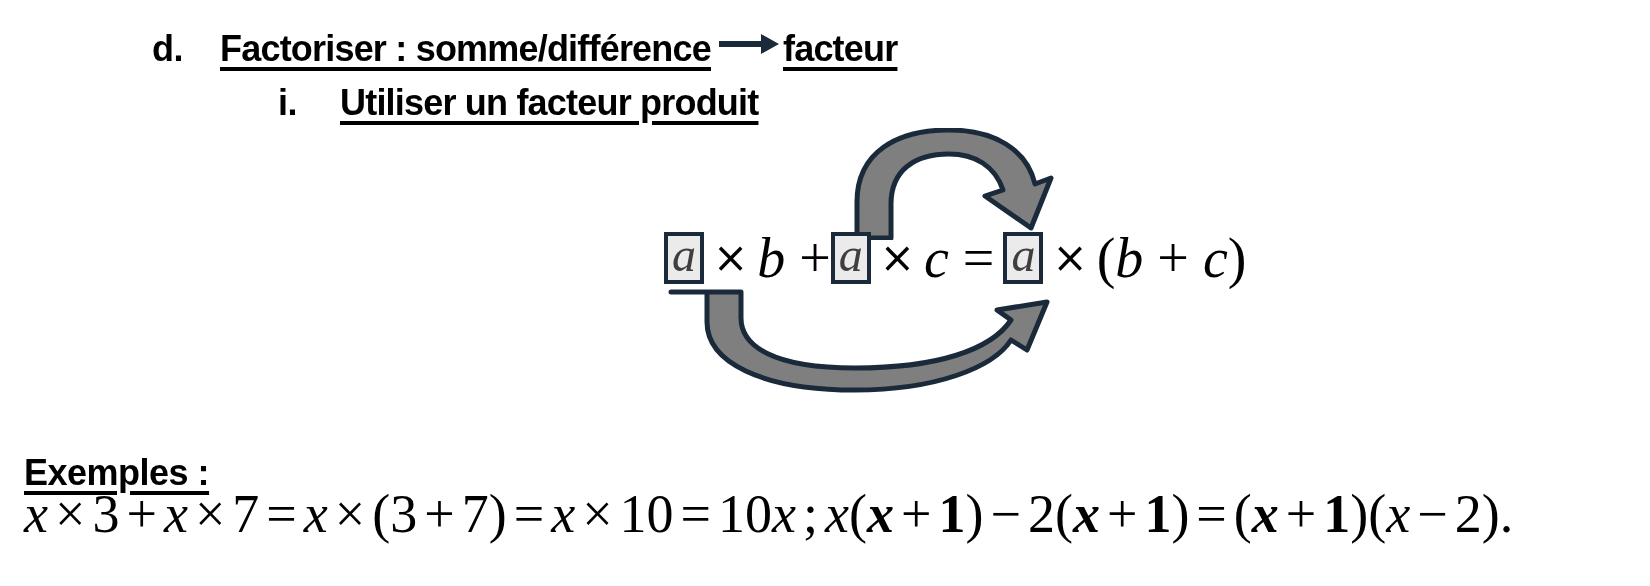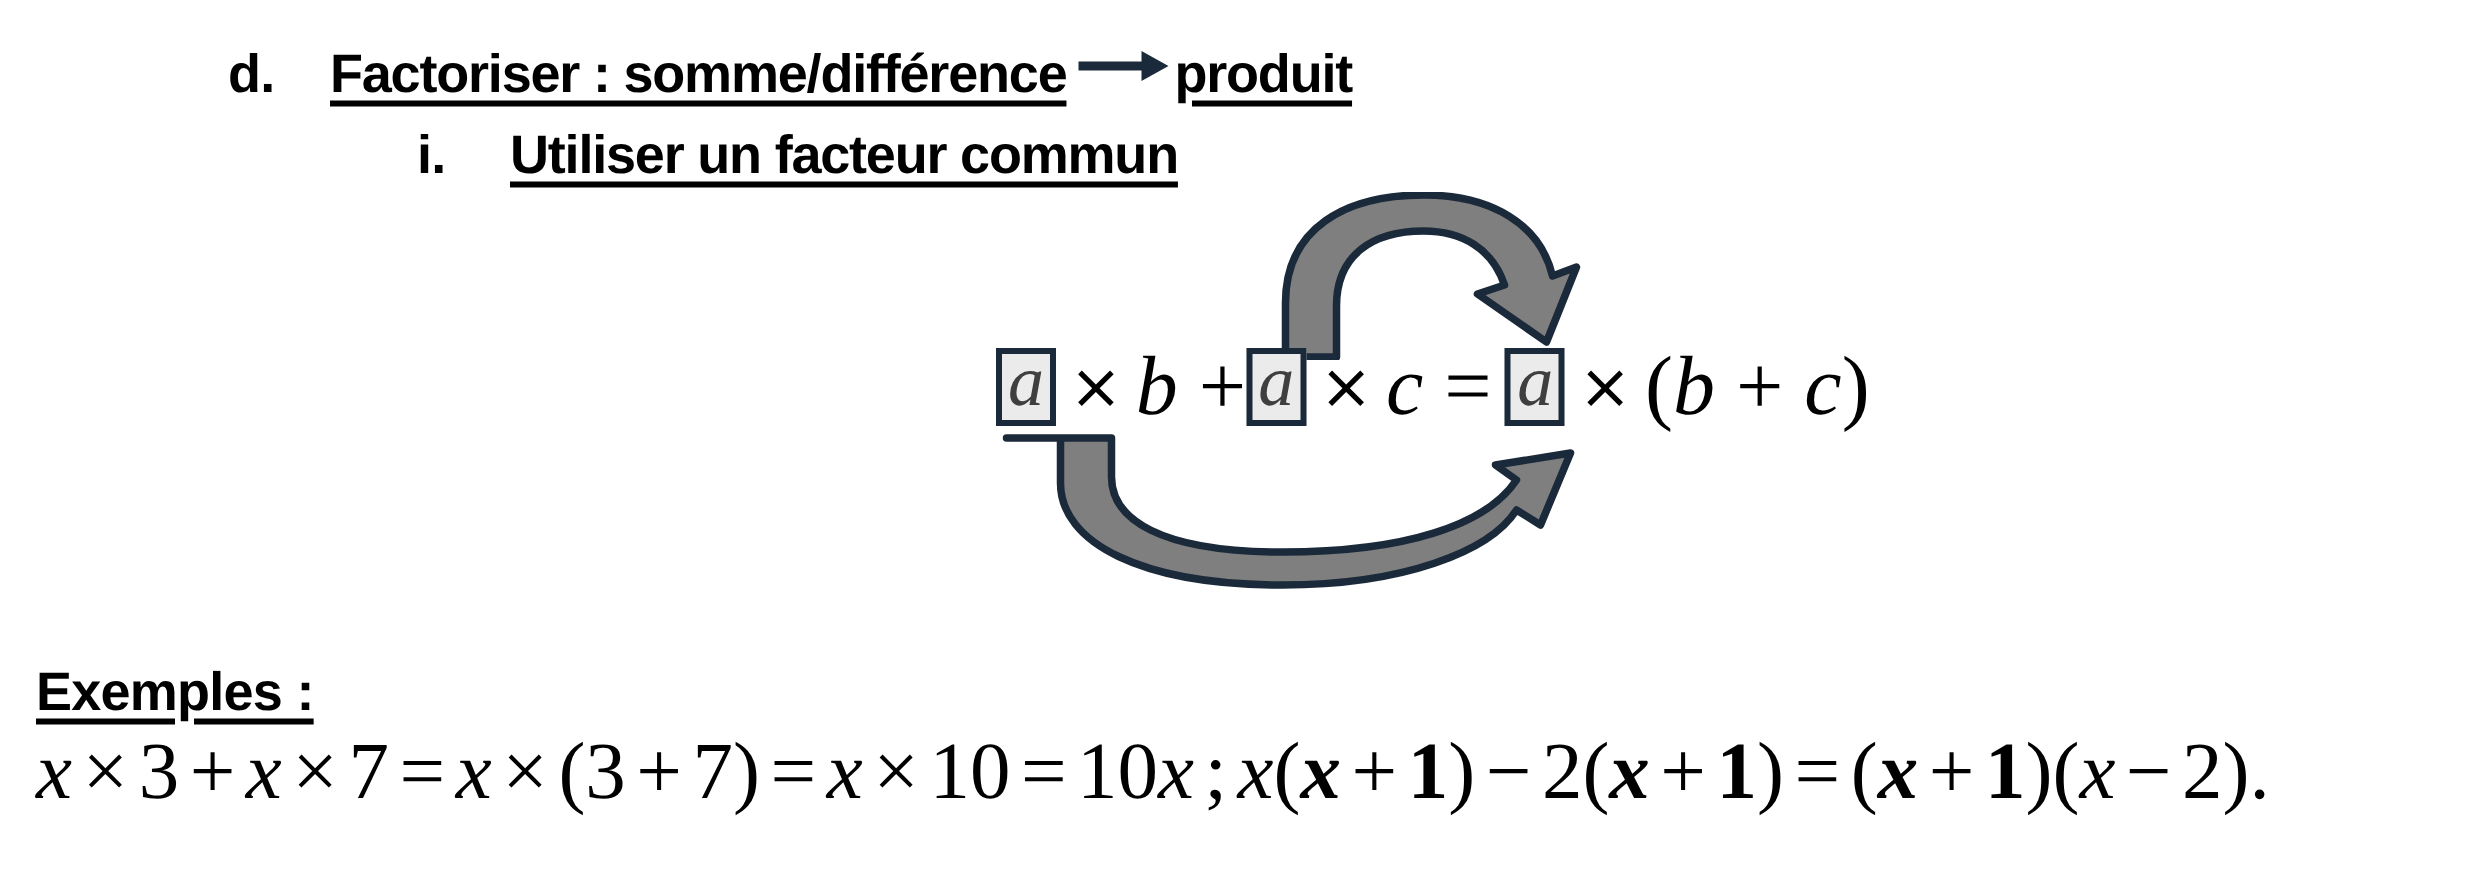--- a/index.html
+++ b/index.html
@@ -105,21 +105,21 @@
     position: absolute;
     pointer-events: none;
   }
   #arrow-top { left: 845px; top: 128px; }
   #arrow-bottom { left: 655px; top: 288px; }
 
   
   #examples-title {
     position: absolute;
     left: 24px;
-    top: 440px;
+    top: 452px;
     font-weight: bold;
     font-size: 36px;
     text-decoration: underline;
     text-decoration-thickness: 4px;
     text-underline-offset: 6px;
     letter-spacing: -0.5px;
     font-family: "Liberation Sans", sans-serif;
   }
   #examples-line {
     position: absolute;
@@ -140,27 +140,27 @@
 
 <div class="heading-row" id="heading-d">
   <span class="list-marker">d.</span>
   <span class="heading-text">
     <span>Factoriser : somme/différence</span>
     <span class="heading-arrow">
       <svg width="64" height="26" viewBox="0 0 64 26" aria-hidden="true">
         <path d="M2 10 L44 10 L44 3 L62 13 L44 23 L44 16 L2 16 Z" fill="#1b2a3a"></path>
       </svg>
     </span>
-    <span>produit</span>
+    <span>facteur</span>
   </span>
 </div>
 
 <div class="heading-row" id="heading-i">
   <span class="list-marker">i.</span>
-  <span class="heading-text">Utiliser un facteur commun</span>
+  <span class="heading-text">Utiliser un facteur produit</span>
 </div>
 
 <div id="arrow-top">
   <svg width="215" height="112" viewBox="0 0 215 112" aria-hidden="true">
     <path d="M12 110
              L12 74
              C12 24 52 2 104 2
              C150 2 182 22 190 56
              L206 50
              L186 100

